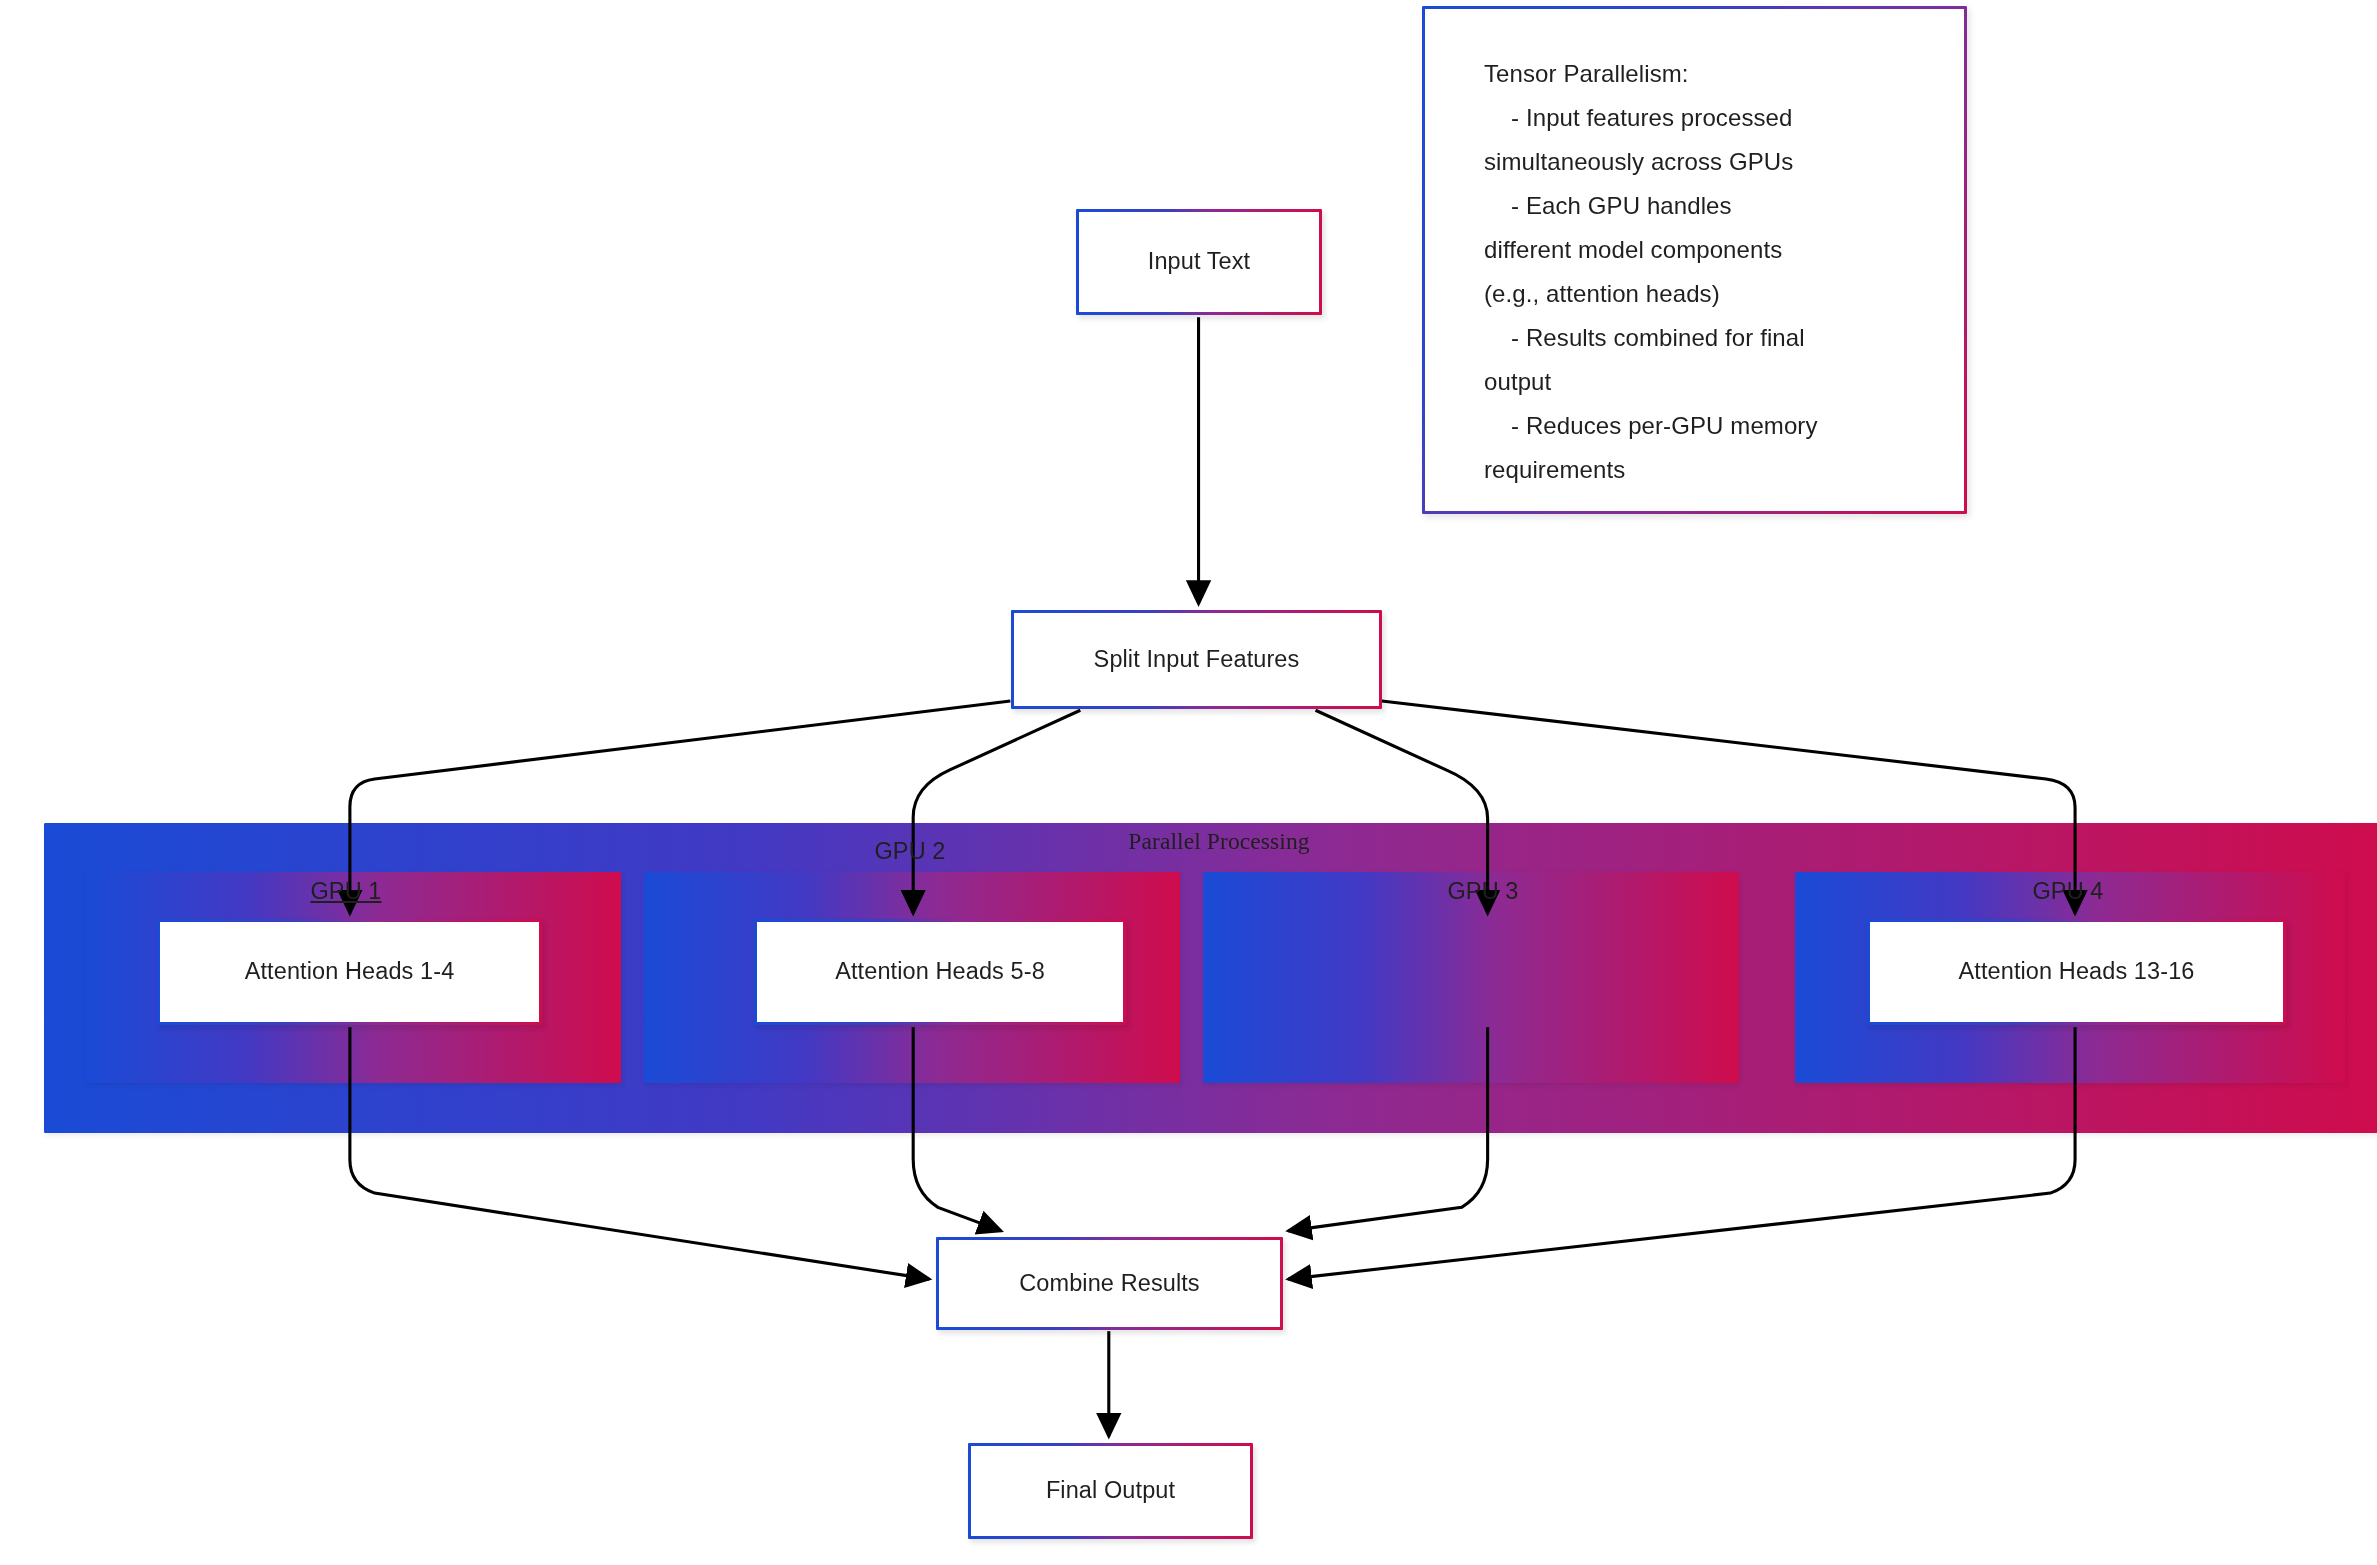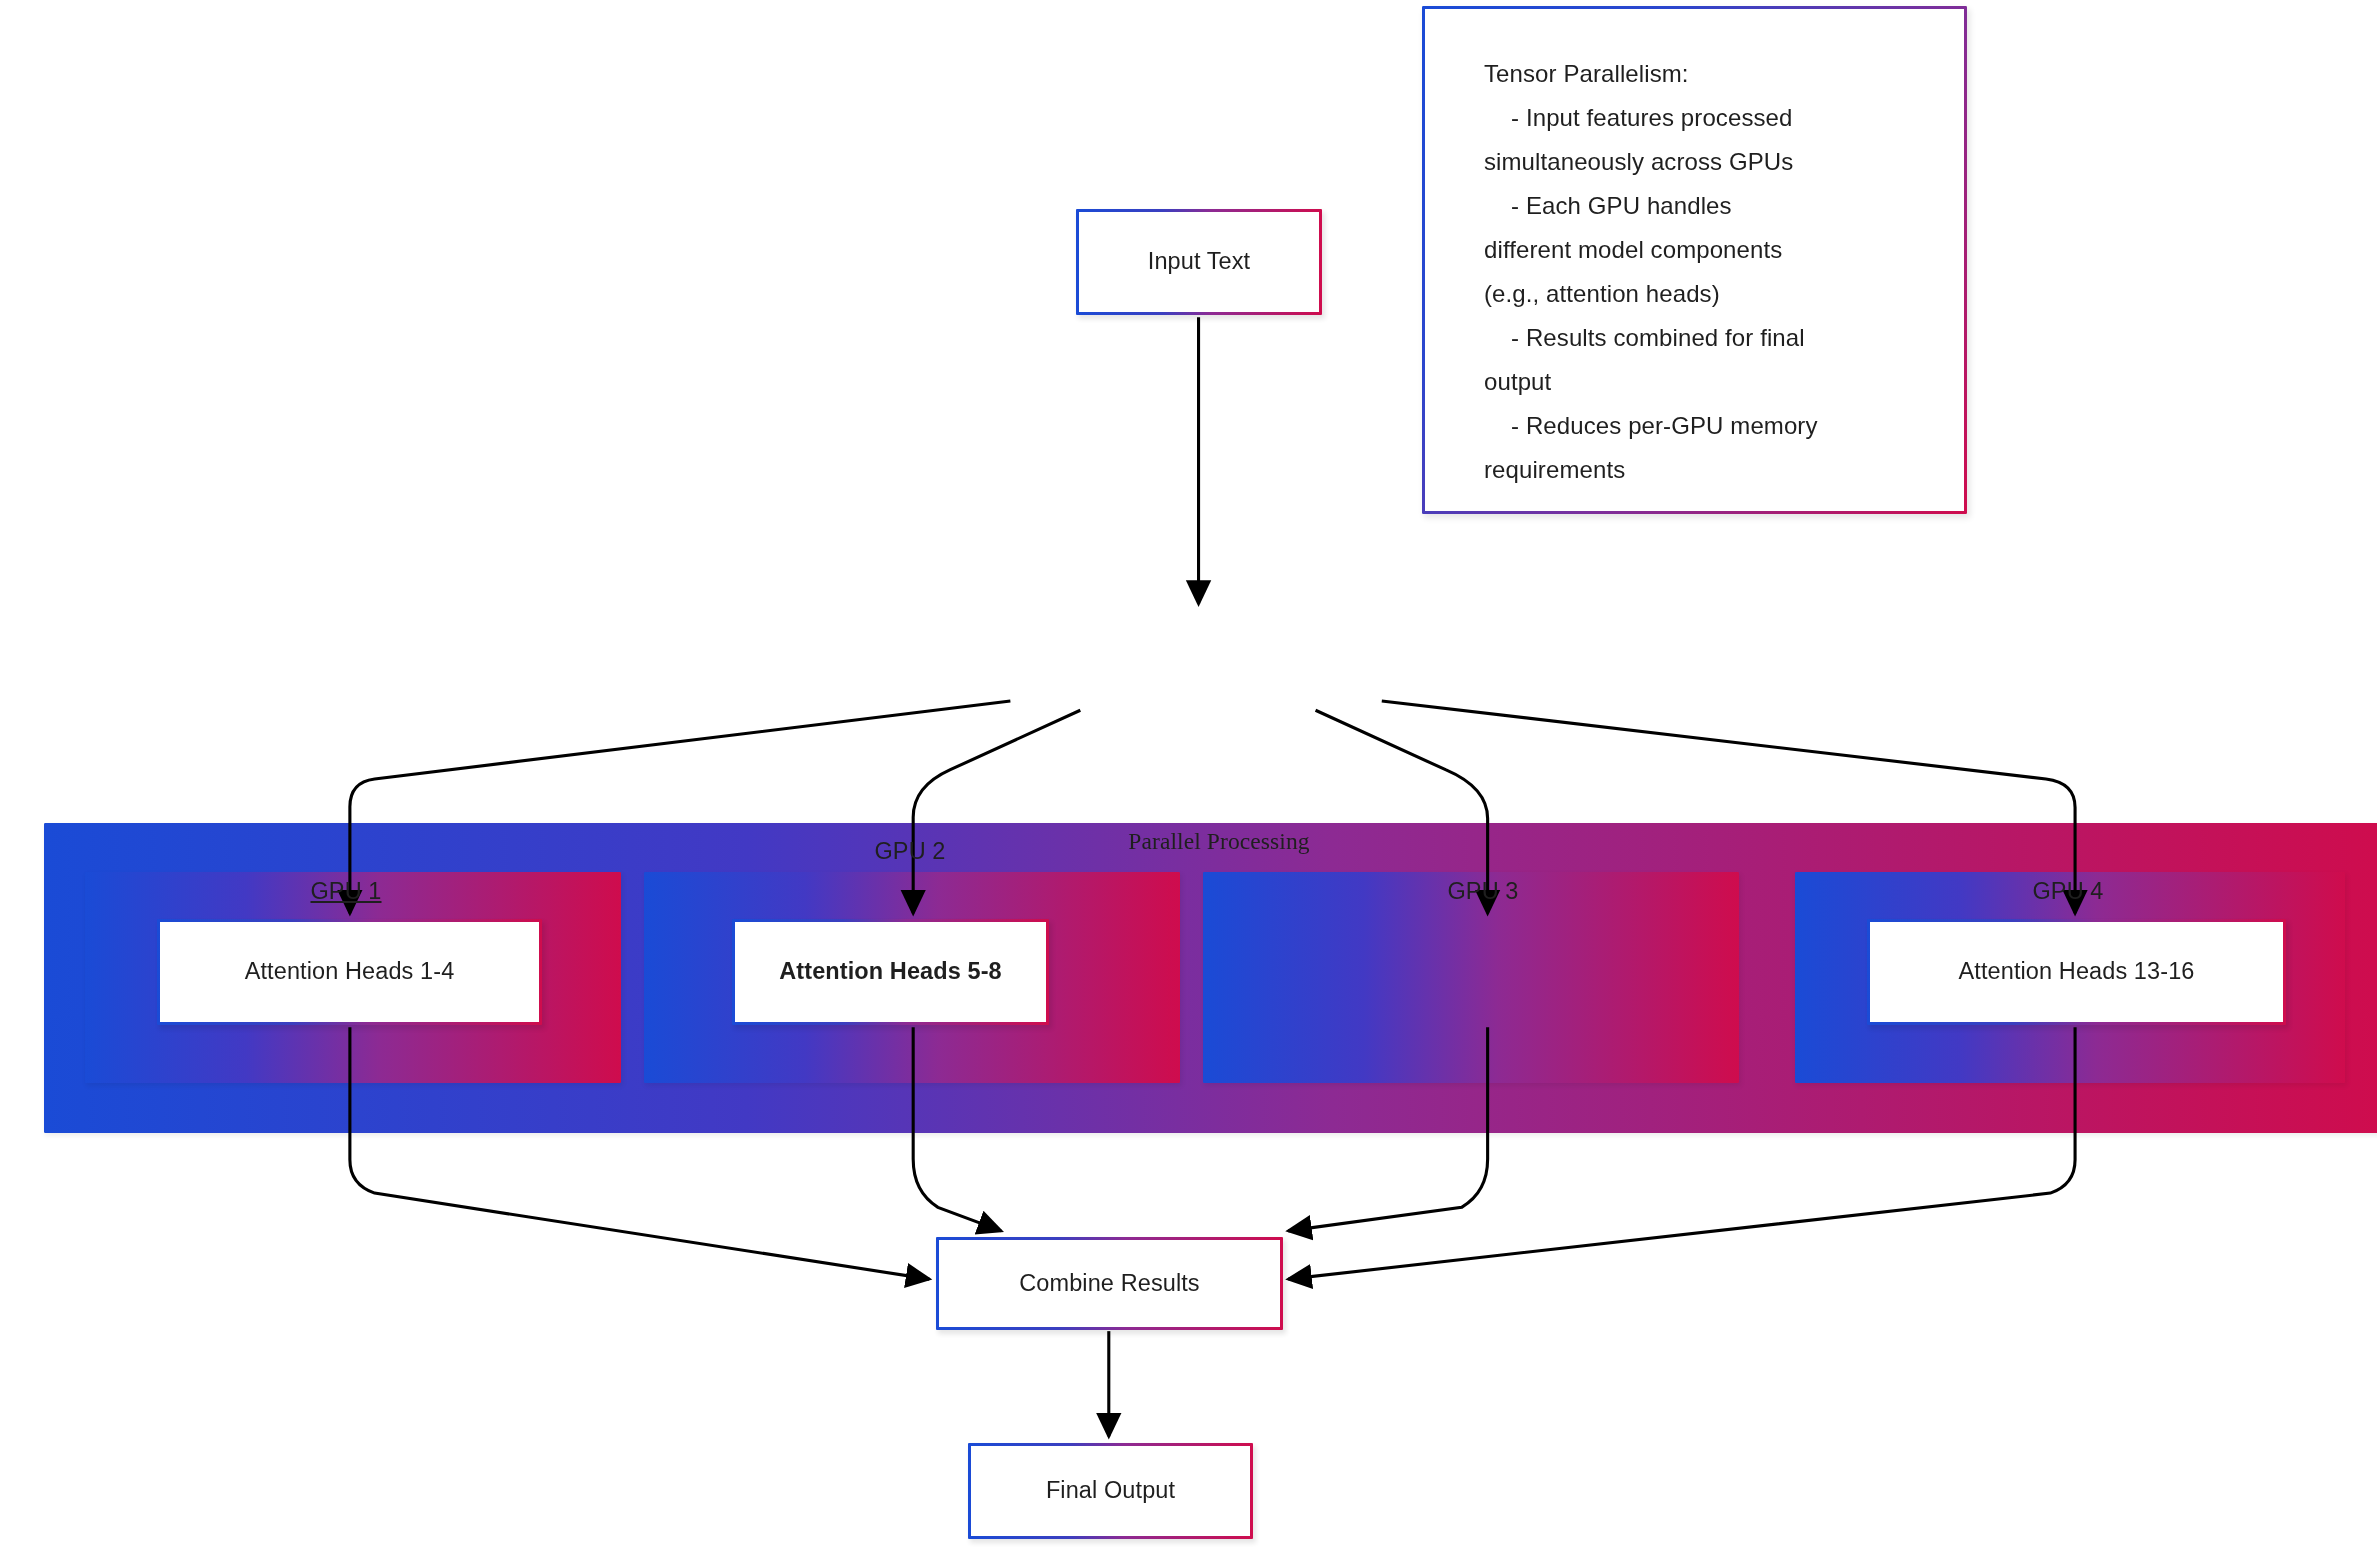--- a/index.html
+++ b/index.html
@@ -128,21 +128,21 @@
 
   #gpu1-title { left: 318px;  top: 878px; text-decoration: underline; }
   #gpu2-title { left: 882px; top: 838px; }
   #gpu3-title { left: 1455px; top: 878px; }
   #gpu4-title { left: 2040px; top: 878px; }
 
   
   #node-input-text    { left: 1048px; top: 209px;  width: 246px; height: 106px; }
   #node-split         { left: 983px; top: 610px;  width: 371px; height: 99px; }
   #node-ah1           { left: 129px;  top: 919px; width: 385px; height: 106px; }
-  #node-ah2           { left: 704px; top: 919px; width: 317px; height: 106px; font-weight: bold; }
+  #node-ah2           { left: 726px; top: 919px; width: 372px; height: 106px; }
   #node-ah3           { left: 1259px; top: 919px; width: 402px; height: 106px; }
   #node-ah4           { left: 1839px; top: 919px; width: 419px; height: 106px; }
   #node-combine       { left: 908px; top: 1237px; width: 347px; height: 93px; }
   #node-final         { left: 940px; top: 1443px; width: 285px; height: 96px; }
 </style>
 </head>
 <body>
 
 <div id="diagram-root">
 
@@ -201,20 +201,23 @@
   <div id="gpu3-frame" class="frame"></div>
   <div id="gpu3-title" class="frame-title">GPU 3</div>
 
   <div id="gpu4-frame" class="frame"></div>
   <div id="gpu4-title" class="frame-title">GPU 4</div>
 
   <div id="node-input-text" class="gbox">
     <span class="gbox-label">Input Text</span>
   </div>
 
+  <div id="node-split" class="gbox">
+    <span class="gbox-label">Split Input Features</span>
+  </div>
 
   <div id="node-ah1" class="gbox">
     <span class="gbox-label">Attention Heads 1-4</span>
   </div>
 
   <div id="node-ah2" class="gbox">
     <span class="gbox-label">Attention Heads 5-8</span>
   </div>
 
 

